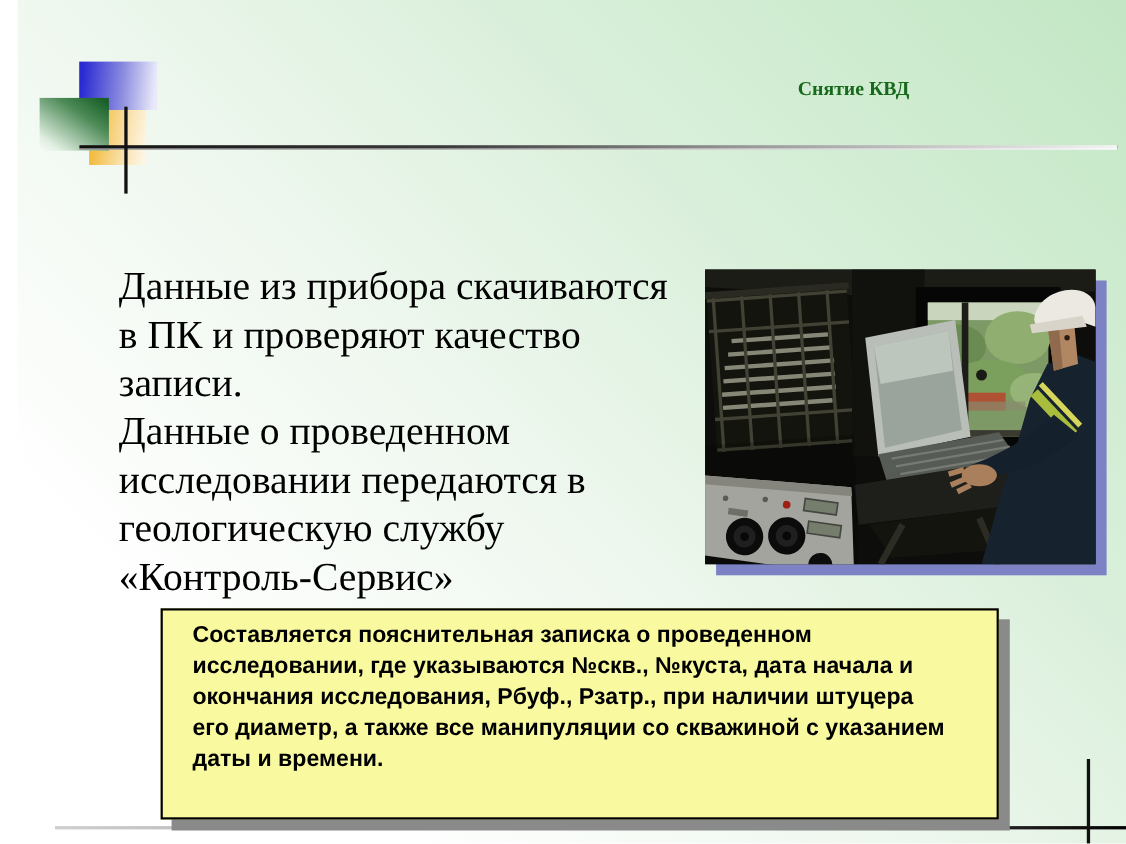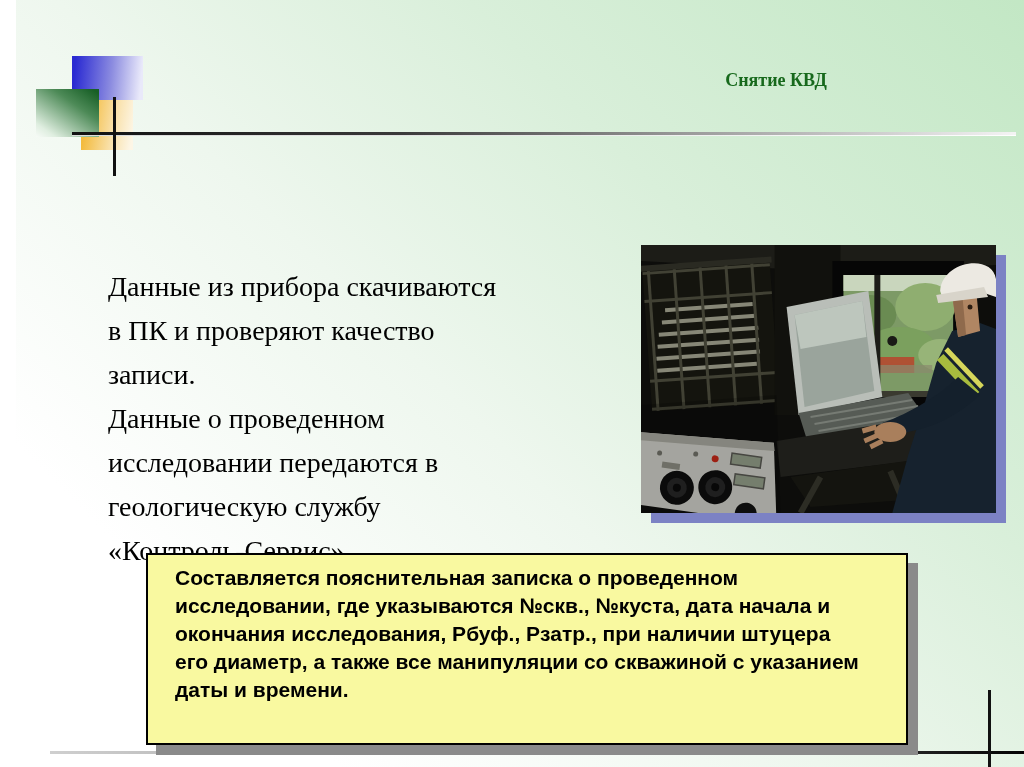--- a/index.html
+++ b/index.html
@@ -35,21 +35,21 @@
   }
   
   .title{
     position:absolute;left:0;top:166px;width:1024px;text-align:center;
     font-weight:bold;font-size:30px;color:#2130cc;z-index:6;
     text-shadow:2px 2px 3px rgba(110,110,150,.55);
   }
   
   .body-text{
     position:absolute;left:92px;top:238px;width:530px;
-    font-size:28px;line-height:44px;color:#000;white-space:pre-line;z-index:6;margin-top:27px;
+    font-size:36px;line-height:44px;color:#000;white-space:pre-line;z-index:6;
   }
   
   .photo{
     position:absolute;left:625px;top:245px;width:355px;height:268px;z-index:6;
     box-shadow:10px 10px 0 #7c82c4;background:#0d0d0b;
   }
   .photo svg{display:block;width:100%;height:100%;}
   
   .note-box{
     position:absolute;left:130px;top:553px;width:762px;height:192px;z-index:7;

